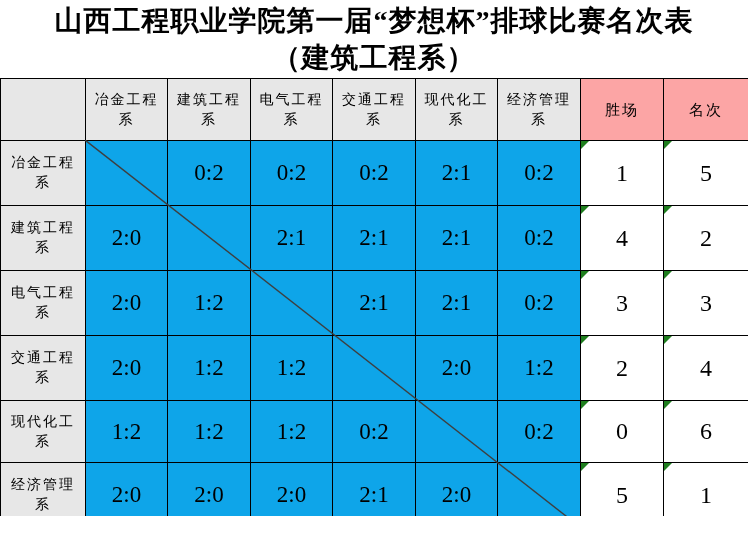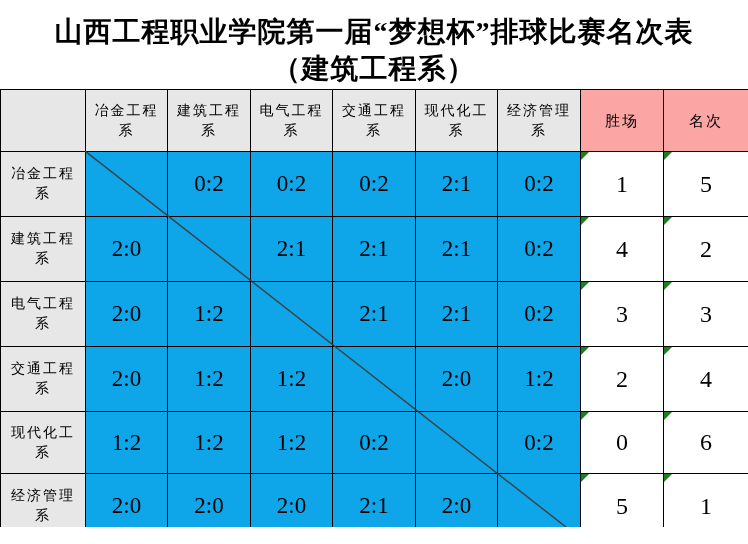--- a/index.html
+++ b/index.html
@@ -3,21 +3,20 @@
 <meta charset="utf-8">
 <style>
   html,body{margin:0;padding:0;background:#fff;}
   .page{
     position:relative;
     width:748px;height:516px;
     background:#fff;
     font-family:"Liberation Serif","DejaVu Serif",serif;
     color:#000;
     overflow:hidden;
-    margin-top:11px;
   }
   .title{
     height:78px;
     display:flex;flex-direction:column;justify-content:center;align-items:center;
     font-weight:bold;font-size:28px;line-height:37px;
     letter-spacing:1px;
   }
   table{
     border-collapse:collapse;table-layout:fixed;width:748px;
   }

